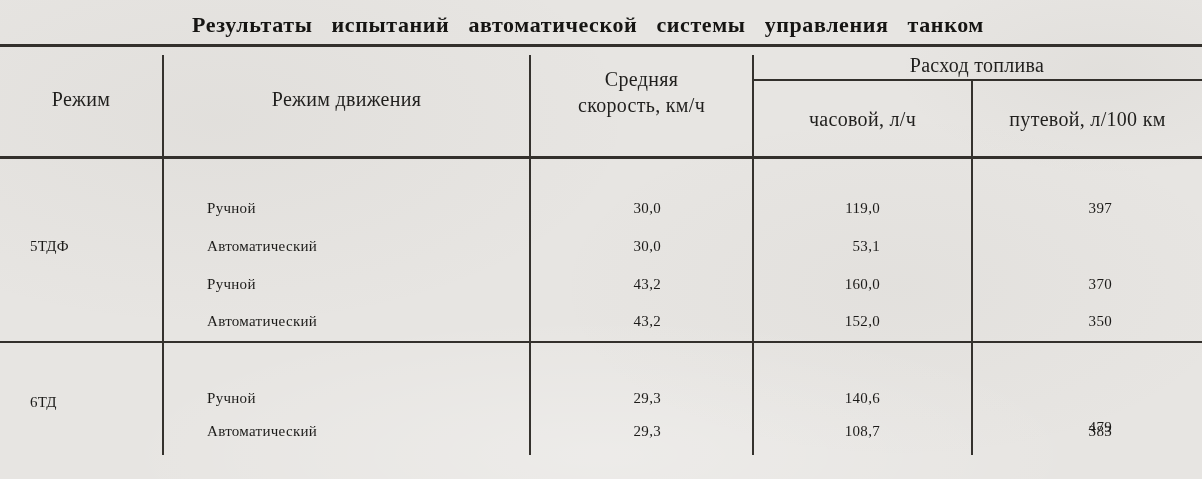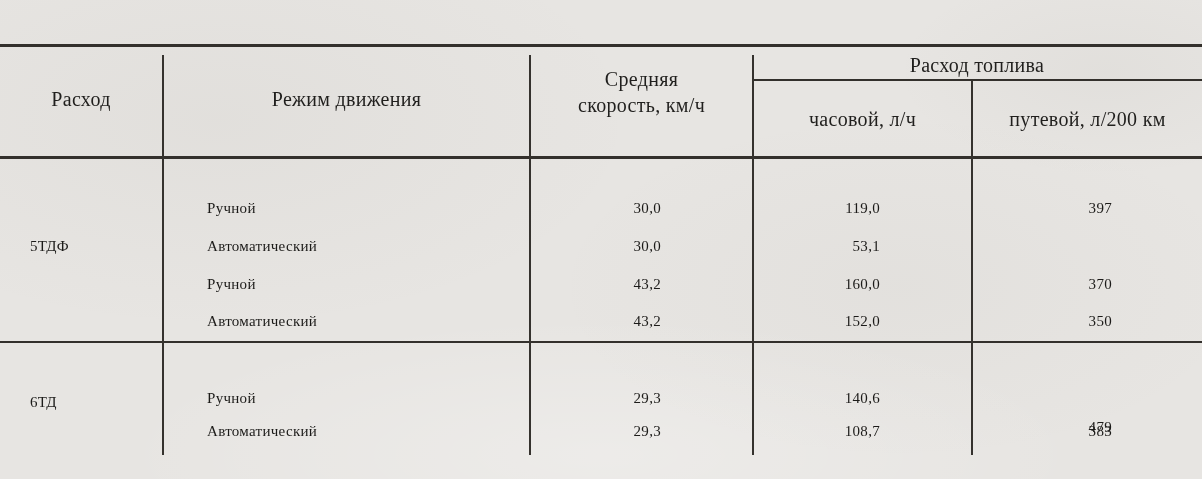--- a/index.html
+++ b/index.html
@@ -39,40 +39,41 @@
   .c-mode{left:207px;width:310px;text-align:left;}
   .c-speed{left:541px;width:120px;text-align:right;}
   .c-hourly{left:762px;width:118px;text-align:right;}
   .c-dist{left:992px;width:120px;text-align:right;}
 </style>
 </head>
 <body>
 
 <div class="page">
 
+  <div class="title">Результаты испытаний автоматической системы управления танком</div>
 
   <div class="hrule" style="top:44px;height:3px;"></div>
   <div class="hrule" style="top:79px;left:753px;width:449px;height:2px;"></div>
   <div class="hrule" style="top:156px;height:3px;"></div>
   <div class="hrule" style="top:341px;height:2px;"></div>
 
   <div class="vrule" style="left:162px;top:55px;height:400px;"></div>
   <div class="vrule" style="left:529px;top:55px;height:400px;"></div>
   <div class="vrule" style="left:752px;top:55px;height:400px;"></div>
   <div class="vrule" style="left:971px;top:81px;height:374px;"></div>
 
-  <div class="hcell" style="left:0;width:162px;top:86px;">Расход</div>
+  <div class="hcell" style="left:0;width:162px;top:86px;">Режим</div>
   <div class="hcell" style="left:164px;width:365px;top:86px;">Режим движения</div>
   <div class="hcell" style="left:531px;width:221px;top:66px;">
     <div>Средняя</div>
     <div>скорость, км/ч</div>
   </div>
   <div class="hcell" style="left:754px;width:446px;top:52px;">Расход топлива</div>
   <div class="hcell" style="left:754px;width:217px;top:106px;">часовой, л/ч</div>
-  <div class="hcell" style="left:973px;width:229px;top:106px;">путевой, л/200 км</div>
+  <div class="hcell" style="left:973px;width:229px;top:106px;">путевой, л/100 км</div>
 
   <div class="cell c-diesel" style="top:233px;">5ТДФ</div>
 
   <div class="cell c-mode" style="top:195px;">Ручной</div>
   <div class="cell c-speed" style="top:195px;">30,0</div>
   <div class="cell c-hourly" style="top:195px;">119,0</div>
   <div class="cell c-dist" style="top:195px;">397</div>
 
   <div class="cell c-mode" style="top:233px;">Автоматический</div>
   <div class="cell c-speed" style="top:233px;">30,0</div>

